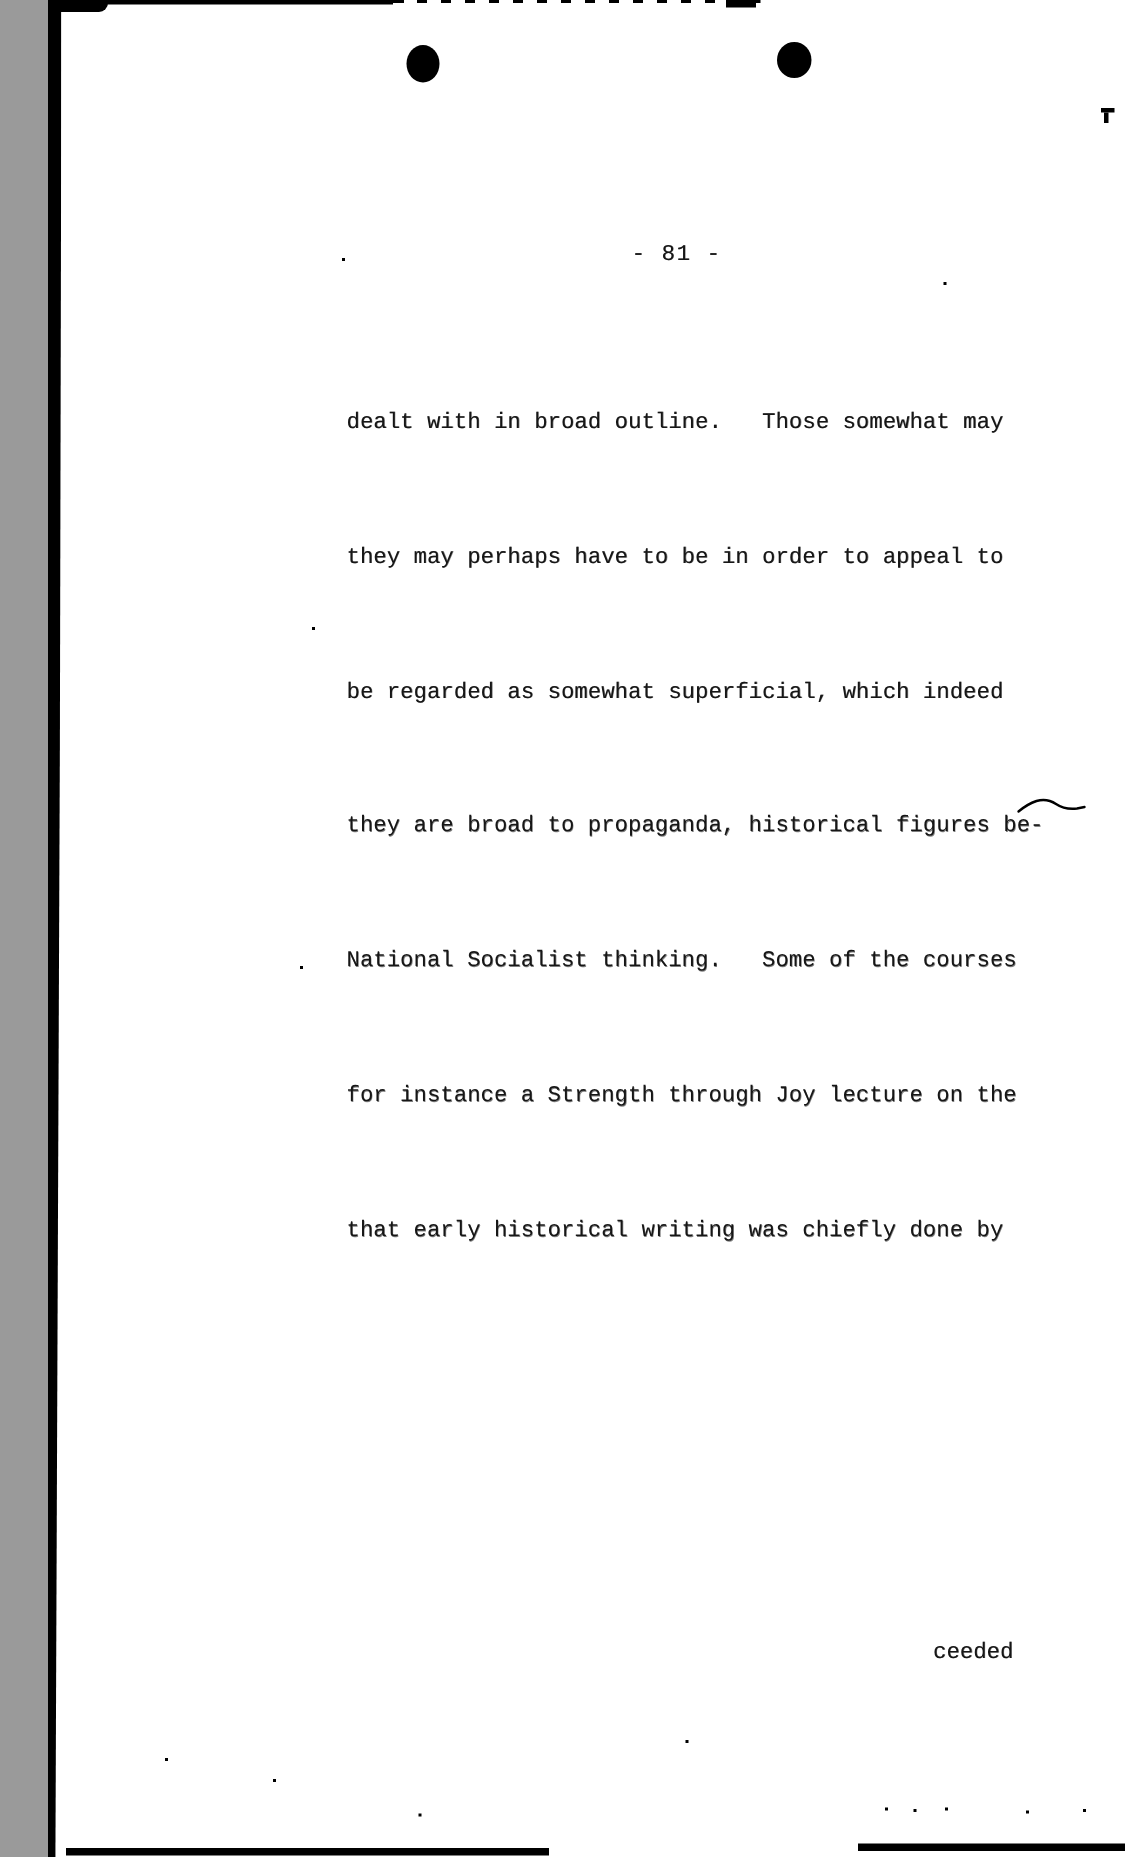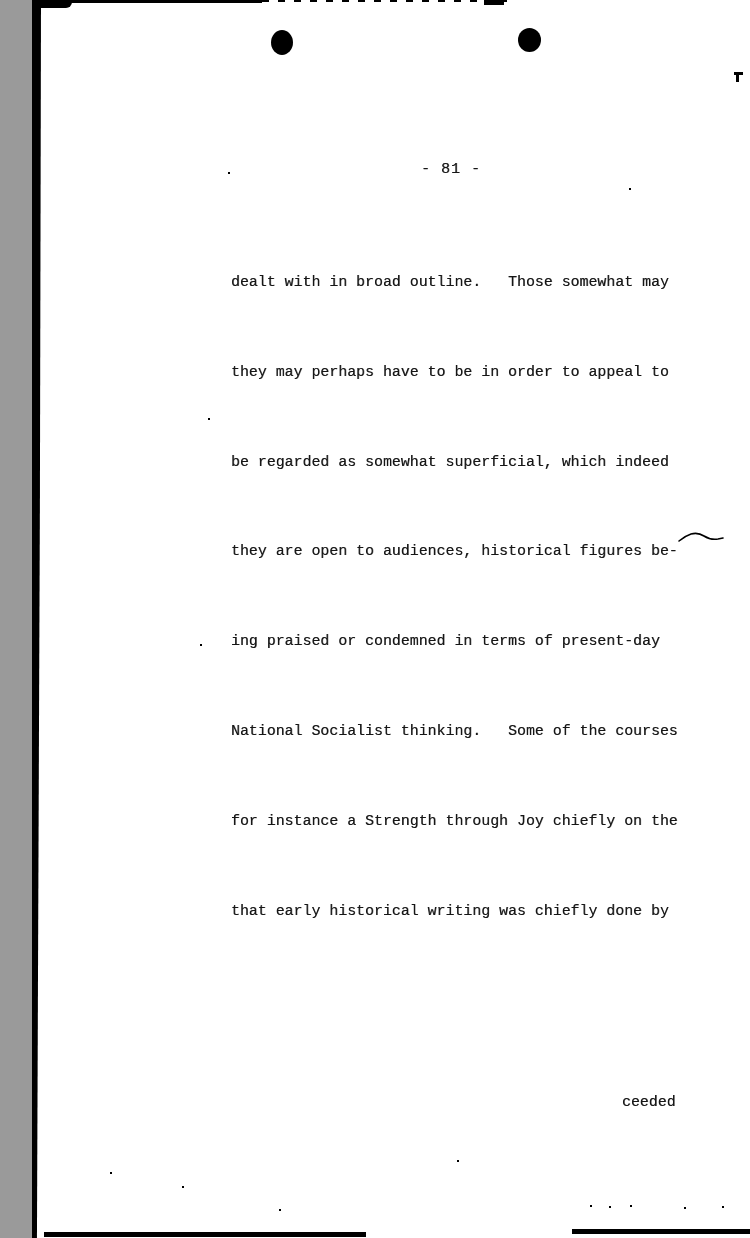--- a/index.html
+++ b/index.html
@@ -129,24 +129,23 @@
   <svg id="pen-squiggle" width="50" height="20" viewBox="0 0 50 20">
     <path d="M2,13 Q8,8 14,6 Q21,4 27,8 Q33,12 41,11 L46,10" fill="none" stroke="#000" stroke-width="1.6" stroke-linecap="round"></path>
   </svg>
 
   <div id="page-number">- 81 -</div>
 
   <div id="body-text">
     <div class="text-line">dealt with in broad outline.   Those somewhat may</div>
     <div class="text-line">they may perhaps have to be in order to appeal to</div>
     <div class="text-line">be regarded as somewhat superficial, which indeed</div>
-    <div class="text-line">they are open to audiences, historical figures be-</div>
-    <div class="text-line">ing praised or condemned in terms of present-day</div>
+    <div class="text-line">they are broad to propaganda, historical figures be-</div>
     <div class="text-line">National Socialist thinking.   Some of the courses</div>
-    <div class="text-line">for instance a Strength through Joy chiefly on the</div>
+    <div class="text-line">for instance a Strength through Joy lecture on the</div>
     <div class="text-line">that early historical writing was chiefly done by</div>
     
     
     
     
     
     
     
     
     

